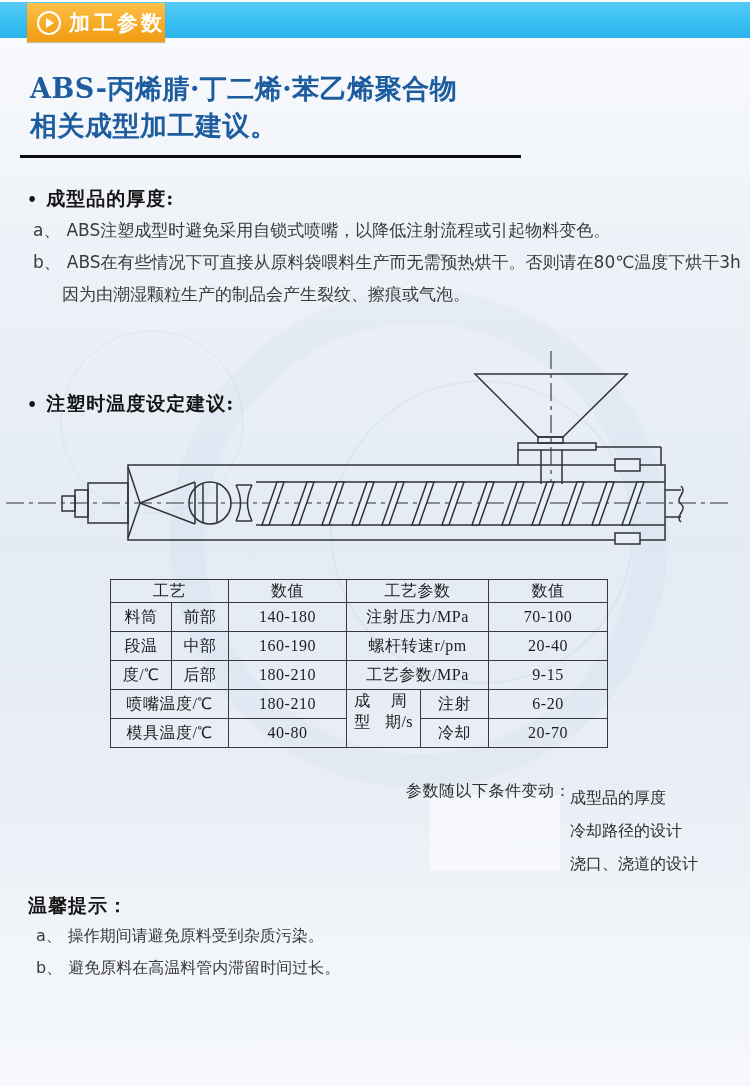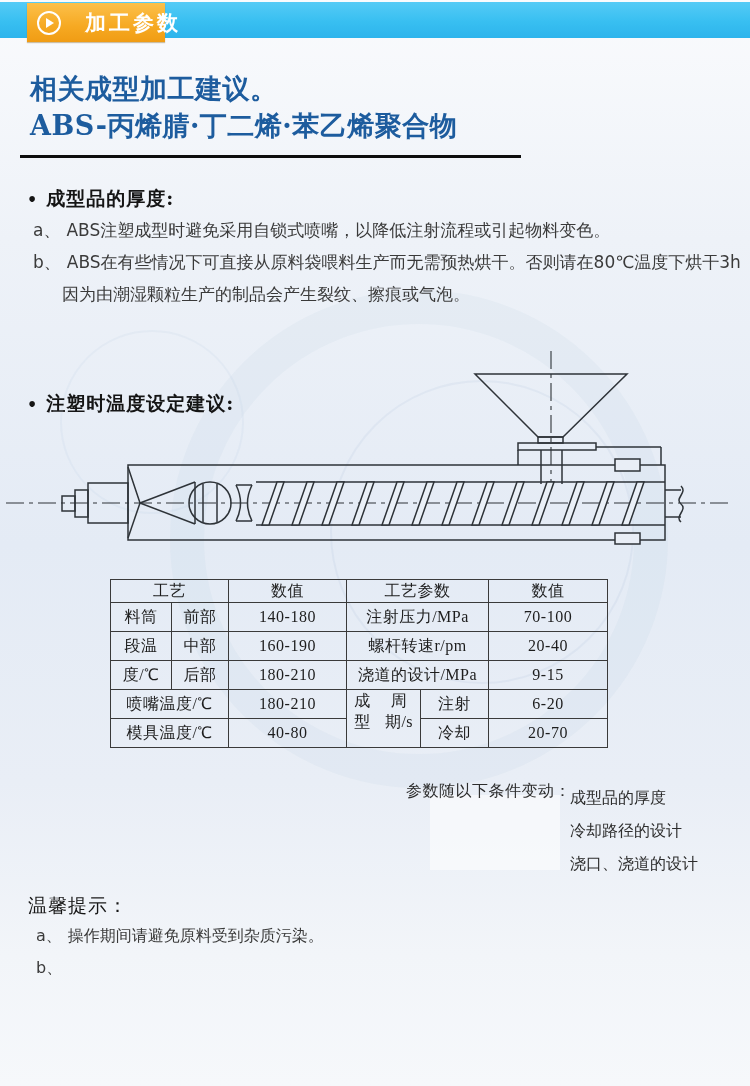--- a/index.html
+++ b/index.html
@@ -11,21 +11,21 @@
   .wm{position:absolute;border-radius:50%;pointer-events:none;}
   .wm1{left:170px;top:290px;width:430px;height:430px;border:34px solid rgba(170,192,220,0.10);}
   .wm2{left:330px;top:380px;width:300px;height:300px;border:2px solid rgba(160,185,215,0.14);}
   .wm3{left:60px;top:330px;width:180px;height:180px;border:2px solid rgba(160,185,215,0.10);}
   .patch{position:absolute;background:rgba(255,255,255,0.55);pointer-events:none;}
 
   .topbar{position:absolute;left:0;top:2px;width:750px;height:36px;
     background:linear-gradient(180deg,#55cbf6 0%,#38bff1 55%,#2db4ec 100%);}
   .badge{position:absolute;left:27px;top:3px;width:138px;height:39px;box-sizing:border-box;
     background:linear-gradient(180deg,#fcc04a 0%,#f6a922 60%,#f09c14 100%);
-    display:flex;align-items:center;padding-left:10px;gap:24px;
+    display:flex;align-items:center;padding-left:10px;gap:8px;
     box-shadow:0 1px 1px rgba(120,80,0,0.35);}
   .badge-icon{width:20px;height:20px;border:2.5px solid #fff;border-radius:50%;
     display:flex;align-items:center;justify-content:center;flex:0 0 auto;}
   .badge-tri{width:0;height:0;border-left:8px solid #fff;border-top:5px solid transparent;
     border-bottom:5px solid transparent;margin-left:2px;}
   .badge-text{font-family:"DejaVu Sans","Liberation Sans",sans-serif;font-weight:bold;
     color:#fff;font-size:21px;letter-spacing:3px;white-space:nowrap;}
 
   .title{position:absolute;left:30px;top:70px;color:#1d5c9e;font-weight:bold;
     font-size:27px;line-height:37px;letter-spacing:0.5px;}
@@ -51,21 +51,21 @@
     padding:0;height:28px;letter-spacing:0.5px;}
   table.ptable tr.thead td{height:22px;}
   td.cycle-cell{padding:0;}
   .cycle-wrap{display:flex;flex-direction:row;justify-content:space-around;height:56px;}
 
   .note-lead{position:absolute;left:406px;top:781px;font-size:16px;color:#2d2d2d;
     font-family:"DejaVu Sans","Liberation Sans",sans-serif;letter-spacing:0.5px;}
   .conditions{position:absolute;left:570px;top:781px;font-size:16px;color:#2d2d2d;
     font-family:"DejaVu Sans","Liberation Sans",sans-serif;line-height:33px;}
 
-  .tips-h{position:absolute;left:28px;top:893px;font-size:19px;font-weight:normal;
+  .tips-h{position:absolute;left:28px;top:893px;font-size:19px;font-weight:bold;
     color:#151515;letter-spacing:1px;}
   .tip{position:absolute;font-family:"DejaVu Sans","Liberation Sans",sans-serif;
     font-size:16px;color:#3a3a3a;display:flex;gap:6px;white-space:nowrap;}
   .tip-a{left:36px;top:926px;}
   .tip-b{left:36px;top:958px;}
 </style>
 </head>
 <body>
 
 <div class="page">
@@ -78,22 +78,22 @@
   <div class="topbar"></div>
 
   <div class="badge">
     <span class="badge-icon">
         <span class="badge-tri"></span>
       </span>
     <span class="badge-text">加工参数</span>
   </div>
 
   <div class="title">
+    <div>ABS-丙烯腈·丁二烯·苯乙烯聚合物</div>
     <div>相关成型加工建议。</div>
-    <div>ABS-丙烯腈·丁二烯·苯乙烯聚合物</div>
   </div>
   <div class="rule"></div>
 
   <div class="heading h-pre">
     <span class="bullet">•</span>
     <span>成型品的厚度:</span>
   </div>
   <div class="item item-a">
     <span>a、</span>
     <span>ABS注塑成型时避免采用自锁式喷嘴，以降低注射流程或引起物料变色。</span>
@@ -203,21 +203,21 @@
       <td>段温</td>
       <td>中部</td>
       <td>160-190</td>
       <td colspan="2">螺杆转速r/pm</td>
       <td>20-40</td>
     </tr>
     <tr>
       <td>度/℃</td>
       <td>后部</td>
       <td>180-210</td>
-      <td colspan="2">浇道的设计/MPa</td>
+      <td colspan="2">工艺参数/MPa</td>
       <td>9-15</td>
     </tr>
     <tr>
       <td colspan="2">喷嘴温度/℃</td>
       <td>180-210</td>
       <td rowspan="2" class="cycle-cell">
         <div class="cycle-wrap">
           <div>成型</div>
           <div>周期/s</div>
         </div>
@@ -241,15 +241,16 @@
     <div>浇口、浇道的设计</div>
   </div>
 
   <div class="tips-h">温馨提示：</div>
   <div class="tip tip-a">
     <span>a、</span>
     <span>操作期间请避免原料受到杂质污染。</span>
   </div>
   <div class="tip tip-b">
     <span>b、</span>
+    <span>避免原料在高温料管内滞留时间过长。</span>
   </div>
 
 </div>
 
 </body></html>

